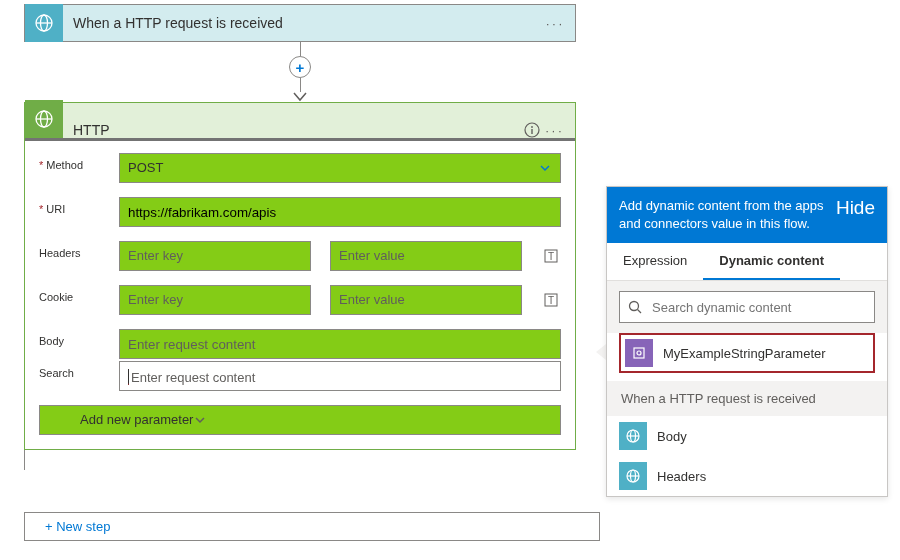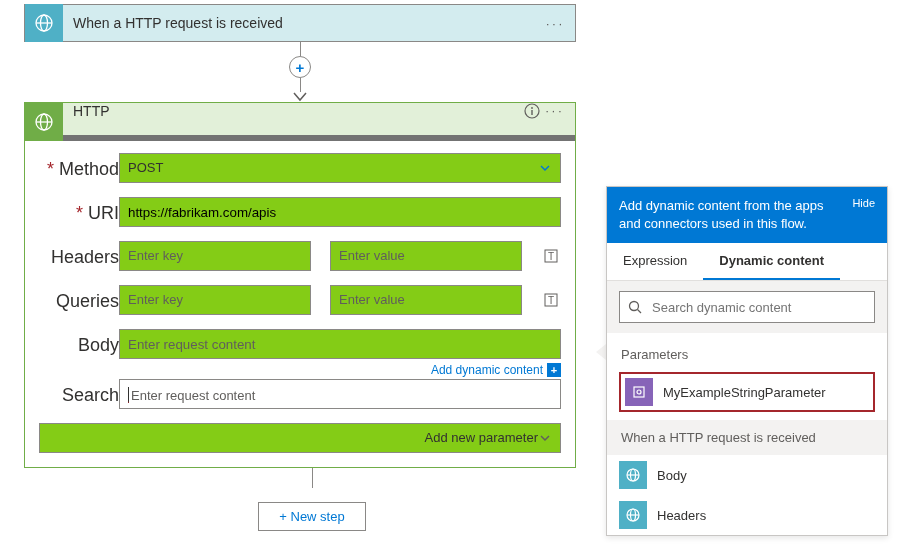--- a/index.html
+++ b/index.html
@@ -11,29 +11,29 @@
   .trigger-card .icon-box { width: 38px; height: 38px; background: #4fb0c6; display: flex; align-items: center; justify-content: center; }
   .trigger-card .title { flex: 1; padding-left: 10px; font-size: 14px; }
   .trigger-card .menu { width: 40px; text-align: center; letter-spacing: 2px; color: #605e5c; cursor: pointer; }
 
   .connector { display: flex; flex-direction: column; align-items: center; }
   .conn-line { width: 1px; height: 14px; background: #8a8886; }
   .plus-btn { width: 22px; height: 22px; border: 1px solid #8a8886; border-radius: 50%; display: flex; align-items: center; justify-content: center; background: #fff; color: #0078d4; font-size: 15px; font-weight: bold; cursor: pointer; }
   .arrow-down svg { display: block; }
 
   .action-card { border: 1px solid #70ad47; background: #fff; }
-  .action-header { height: 38px; background: #e2f0d9; border-bottom: 6px solid #737373; display: flex; align-items: flex-start; }
+  .action-header { height: 38px; background: #e2f0d9; border-bottom: 3px solid #737373; display: flex; align-items: flex-end; }
   .action-header .icon-box { width: 38px; height: 38px; background: #70ad47; display: flex; align-items: center; justify-content: center; }
   .action-header .title { flex: 1; padding-left: 10px; font-size: 14px; }
   .action-header .info { width: 26px; color: #605e5c; display:flex; align-items:center; justify-content:center; }
   .action-header .menu { width: 30px; color: #605e5c; letter-spacing: 2px; cursor: pointer; }
 
   .action-body { padding: 12px 14px 14px 14px; }
   .row { display: flex; align-items: flex-start; margin-bottom: 14px; }
-  .row .label { width: 80px; padding-top: 6px; color: #323130; font-size: 18px; text-align: right; }
+  .row .label { width: 80px; padding-top: 6px; color: #323130; font-size: 11px; }
   .row .label .req { color: #a4262c; }
   .row .control { flex: 1; position: relative; }
 
   .select, .input, .kvkey, .kvval {
     border: 1px solid #8a8886; height: 30px; line-height: 28px; padding: 0 8px; background: #84cc16;
   }
   .select { display: flex; align-items: center; justify-content: space-between; cursor: pointer; }
   .select .chev { color: #0078d4; }
   .input { width: 100%; outline: none; }
   .input::placeholder { color: #605e5c; }
@@ -42,31 +42,31 @@
   .kvkey, .kvval { flex: 1; color: #605e5c; }
   .switch-icon { color: #605e5c; cursor: pointer; width:20px; display:flex; justify-content:center; }
 
   .add-dyn-link { text-align: right; margin-top: 4px; font-size: 12px; color: #0078d4; }
   .add-dyn-link .plus-tag { display: inline-flex; width: 14px; height: 14px; background: #0078d4; color: #fff; align-items: center; justify-content: center; margin-left: 4px; font-size: 11px; font-weight: bold; }
 
   .cookie-input { border: 1px solid #8a8886; height: 30px; display: flex; align-items: flex-end; padding: 0 8px; color:#605e5c; }
   .cursor-mark { display:inline-block; border-left:1px solid #323130; border-bottom:2px solid #a4262c; height:16px; width:1px; margin-right:2px; margin-bottom:5px;}
   .cookie-text { padding-bottom:5px; }
 
-  .add-param { margin-top: 4px; display:flex; align-items:center; justify-content:flex-end;padding-left:40px;}
+  .add-param { margin-top: 4px; display:flex; align-items:center; justify-content:flex-start;padding-left:40px;}
   .add-param .chev { color:#605e5c; }
 
-  .new-step-wrap { width:576px; display:flex; flex-direction:column; align-items:center; margin-top:0; }
+  .new-step-wrap { width:576px; display:flex; flex-direction:column; margin-top:0;gap:28px; }
   .new-step-btn { margin-top:14px; border:1px solid #8a8886; padding:6px 20px; color:#0078d4; background:#fff; cursor:pointer; }
 
   
   .dyn-panel { position:absolute; right:12px; top:186px; width:282px; border:1px solid #c8c6c4; background:#fff; box-shadow:0 2px 6px rgba(0,0,0,0.1);}
   .dyn-head { background:#0078d4; color:#fff; padding:10px 12px; display:flex; justify-content:space-between; gap:10px; }
   .dyn-head .msg { font-size:13px; line-height:18px; }
-  .dyn-head .hide { font-size:11px; cursor:pointer; }
+  .dyn-head .hide { font-size:19px; cursor:pointer; }
   .dyn-tabs { display:flex; border-bottom:1px solid #e1dfdd; }
   .dyn-tab { padding:10px 16px; font-size:13px; cursor:pointer; color:#323130;}
   .dyn-tab.active { font-weight:600; border-bottom:2px solid #0078d4; color:#323130;}
   .dyn-search-wrap { background:#f3f2f1; padding:10px 12px; }
   .dyn-search { display:flex; align-items:center; border:1px solid #8a8886; background:#fff; height:32px; padding:0 8px; gap:8px;}
   .dyn-search .mag { color:#605e5c; }
   .dyn-search input { border:none; outline:none; flex:1; font-size:13px; }
   .dyn-section-label { padding:14px 14px 10px 14px; color:#605e5c; font-size:13px;}
   .dyn-item { display:flex; align-items:center; gap:10px; padding:6px 12px; cursor:pointer;}
   .dyn-item.highlight { border:2px solid #a4262c; margin:0 12px; padding:4px 4px;}
@@ -158,40 +158,37 @@
           <div class="switch-icon">
             <svg width="16" height="16" viewBox="0 0 16 16">
                 <rect x="2" y="2" width="12" height="12" fill="none" stroke="#605e5c"></rect>
                 <text x="8" y="12" text-anchor="middle" font-size="10" fill="#605e5c">T</text>
               </svg>
           </div>
         </div>
       </div>
 
       <div class="row">
-        <div class="label">Queries</div>
+        <div class="label">Cookie</div>
         <div class="control kvrow">
           <div class="kvkey">Enter key</div>
           <div class="kvval">Enter value</div>
           <div class="switch-icon">
             <svg width="16" height="16" viewBox="0 0 16 16">
                 <rect x="2" y="2" width="12" height="12" fill="none" stroke="#605e5c"></rect>
                 <text x="8" y="12" text-anchor="middle" font-size="10" fill="#605e5c">T</text>
               </svg>
           </div>
         </div>
       </div>
 
       <div class="row" style="margin-bottom:2px;">
         <div class="label">Body</div>
         <div class="control">
           <input class="input" placeholder="Enter request content" style="">
-          <div class="add-dyn-link">
-            <span>Add dynamic content</span><span class="plus-tag">+</span>
-          </div>
         </div>
       </div>
 
       <div class="row">
         <div class="label">Search</div>
         <div class="control">
           <div class="cookie-input">
             <span class="cursor-mark"></span>
               <span class="cookie-text">Enter request content</span>
           </div>
@@ -214,39 +211,38 @@
 
 <div class="new-step-wrap" style="margin-left:24px;">
   <div class="conn-line" style="height:20px;background:#8a8886;"></div>
   <div class="new-step-btn">+ New step</div>
 </div>
 
 <div class="pointer"></div>
 
 <div class="dyn-panel">
   <div class="dyn-head">
-    <div class="msg">Add dynamic content from the apps and connectors used in this flow.</div>
+    <div class="msg">Add dynamic content from the apps and connectors value in this flow.</div>
     <div class="hide">Hide</div>
   </div>
   <div class="dyn-tabs">
     <div class="dyn-tab">Expression</div>
     <div class="dyn-tab active">Dynamic content</div>
   </div>
   <div class="dyn-search-wrap">
     <div class="dyn-search">
       <span class="mag">
         <svg width="14" height="14" viewBox="0 0 14 14">
             <circle cx="6" cy="6" r="4.5" fill="none" stroke="#605e5c" stroke-width="1.3"></circle>
             <line x1="9.5" y1="9.5" x2="13" y2="13" stroke="#605e5c" stroke-width="1.3"></line>
           </svg>
       </span>
       <input placeholder="Search dynamic content" style="">
     </div>
   </div>
-  <div class="dyn-section-label">Parameters</div>
   <div class="dyn-item highlight">
     <div class="ibox purple">
       <svg width="16" height="16" viewBox="0 0 16 16">
           <rect x="3" y="3" width="10" height="10" fill="none" stroke="#fff" stroke-width="1.2"></rect>
           <circle cx="8" cy="8" r="2" fill="none" stroke="#fff" stroke-width="1.2"></circle>
         </svg>
     </div>
     <span>MyExampleStringParameter</span>
   </div>
   <div class="dyn-sep">When a HTTP request is received</div>

